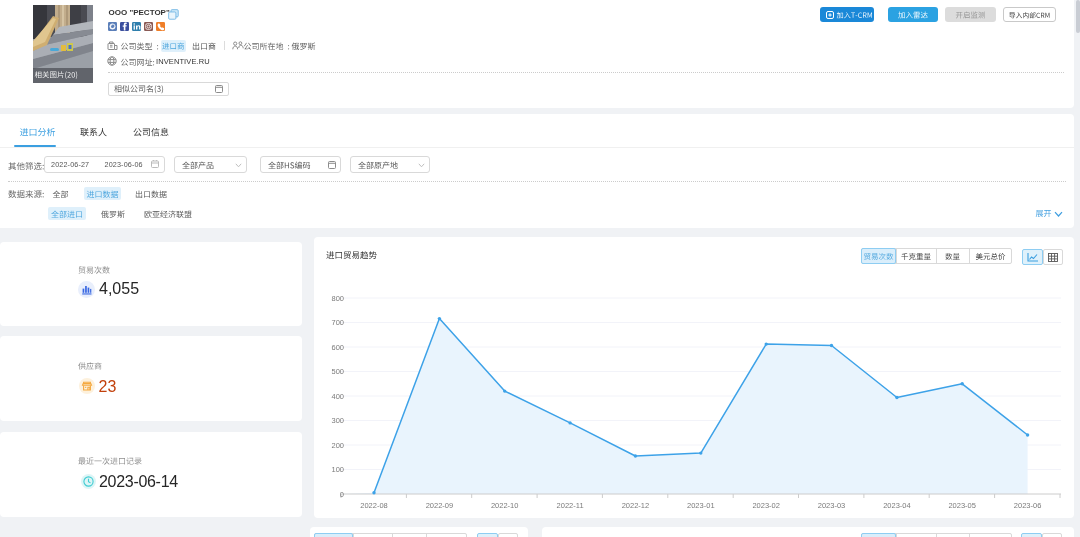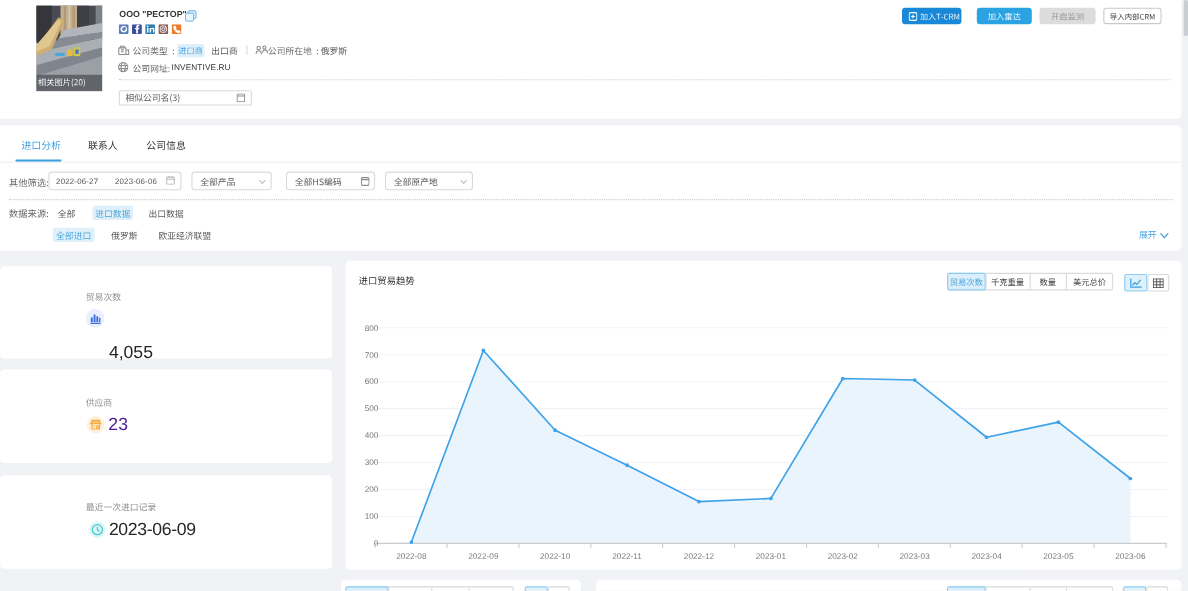--- a/index.html
+++ b/index.html
@@ -129,40 +129,40 @@
     <svg style="position:absolute;left:78px;top:280.5px" width="17" height="17" viewBox="0 0 17 17">
 <circle cx="8.5" cy="8.5" r="8.5" fill="#e9effc"></circle>
 <g fill="#3867e2">
         <rect x="4.6" y="7.6" width="1.7" height="4.2"></rect>
         <rect x="7.1" y="5" width="1.7" height="6.8"></rect>
 <rect x="9.6" y="6.6" width="1.7" height="5.2"></rect>
         <rect x="12.1" y="7.9" width="1.2" height="3.9"></rect>
 <rect x="4.2" y="12.4" width="9.3" height="1.1"></rect>
       </g>
 </svg>
-    <div style="position:absolute;left:99px;top:280px;font-size:16px;color:#262626;margin-top:32px;">4,055</div>
+    <div style="position:absolute;left:99px;top:280px;font-size:16px;color:#262626;">4,055</div>
     <svg style="position:absolute;left:79px;top:377.5px" width="16" height="16" viewBox="0 0 16 16">
 <circle cx="8" cy="8" r="8" fill="#fdf1dd"></circle>
 <g fill="none" stroke="#f5a93f" stroke-width="1.1">
 <path d="M4.6 7.6 V12 h6.8 V7.6"></path>
         <path d="M4.2 5.6 h7.6 l.7 1.6 h-9 z"></path>
         <path d="M4.6 5.6 V4.2 h6.8 v1.4"></path>
 <path d="M8.9 12 V9.3 h2 V12"></path>
         <path d="M5.9 9.3 h1.4"></path>
       </g>
 </svg>
-    <div style="position:absolute;left:98.5px;top:378px;font-size:16px;color:#4c1d95;">23</div>
+    <div style="position:absolute;left:98.5px;top:378px;font-size:16px;color:#c2410c;">23</div>
     <svg style="position:absolute;left:81px;top:473.5px" width="15" height="15" viewBox="0 0 15 15">
 <circle cx="7.5" cy="7.5" r="7.5" fill="#def5f6"></circle>
 <g fill="none" stroke="#3fccd2" stroke-width="1.1">
         <circle cx="7.5" cy="7.5" r="4.6"></circle>
         <path d="M7.5 4.8 V7.7 l2 1.2"></path>
       </g>
 </svg>
-    <div style="position:absolute;left:99px;top:472.5px;font-size:16px;color:#262626;letter-spacing:-.3px">2023-06-09</div>
+    <div style="position:absolute;left:99px;top:472.5px;font-size:16px;color:#262626;letter-spacing:-.3px">2023-06-14</div>
     <div style="position:absolute;left:314px;top:237px;width:760px;height:281px;background:#fff;border-radius:4px;"></div>
     <div style="position:absolute;left:861px;top:248px;width:151px;height:16px;background:#fff;border:1px solid #d9d9d9;border-radius:2px;"></div>
     <div style="position:absolute;left:861px;top:248px;width:35px;height:16px;background:#daeefb;border:1px solid #8ecdf2;border-radius:2px;"></div>
     <div style="position:absolute;left:896px;top:249px;width:1px;height:14px;background:#d9d9d9;"></div>
     <div style="position:absolute;left:936px;top:249px;width:1px;height:14px;background:#d9d9d9;"></div>
     <div style="position:absolute;left:969px;top:249px;width:1px;height:14px;background:#d9d9d9;"></div>
     <div style="position:absolute;left:1022px;top:249px;width:21px;height:16px;background:#dff1fb;border:1px solid #8ecdf2;border-radius:2px;"></div>
     <svg style="position:absolute;left:1027px;top:252.5px" width="11" height="9" viewBox="0 0 11 9" fill="none" stroke="#3b9fe0" stroke-width="1.1">
       <path d="M1 0 V8 H11"></path>
       <path d="M2.5 6.5 L4.5 4 L6.5 5.5 L10 1.5"></path>

